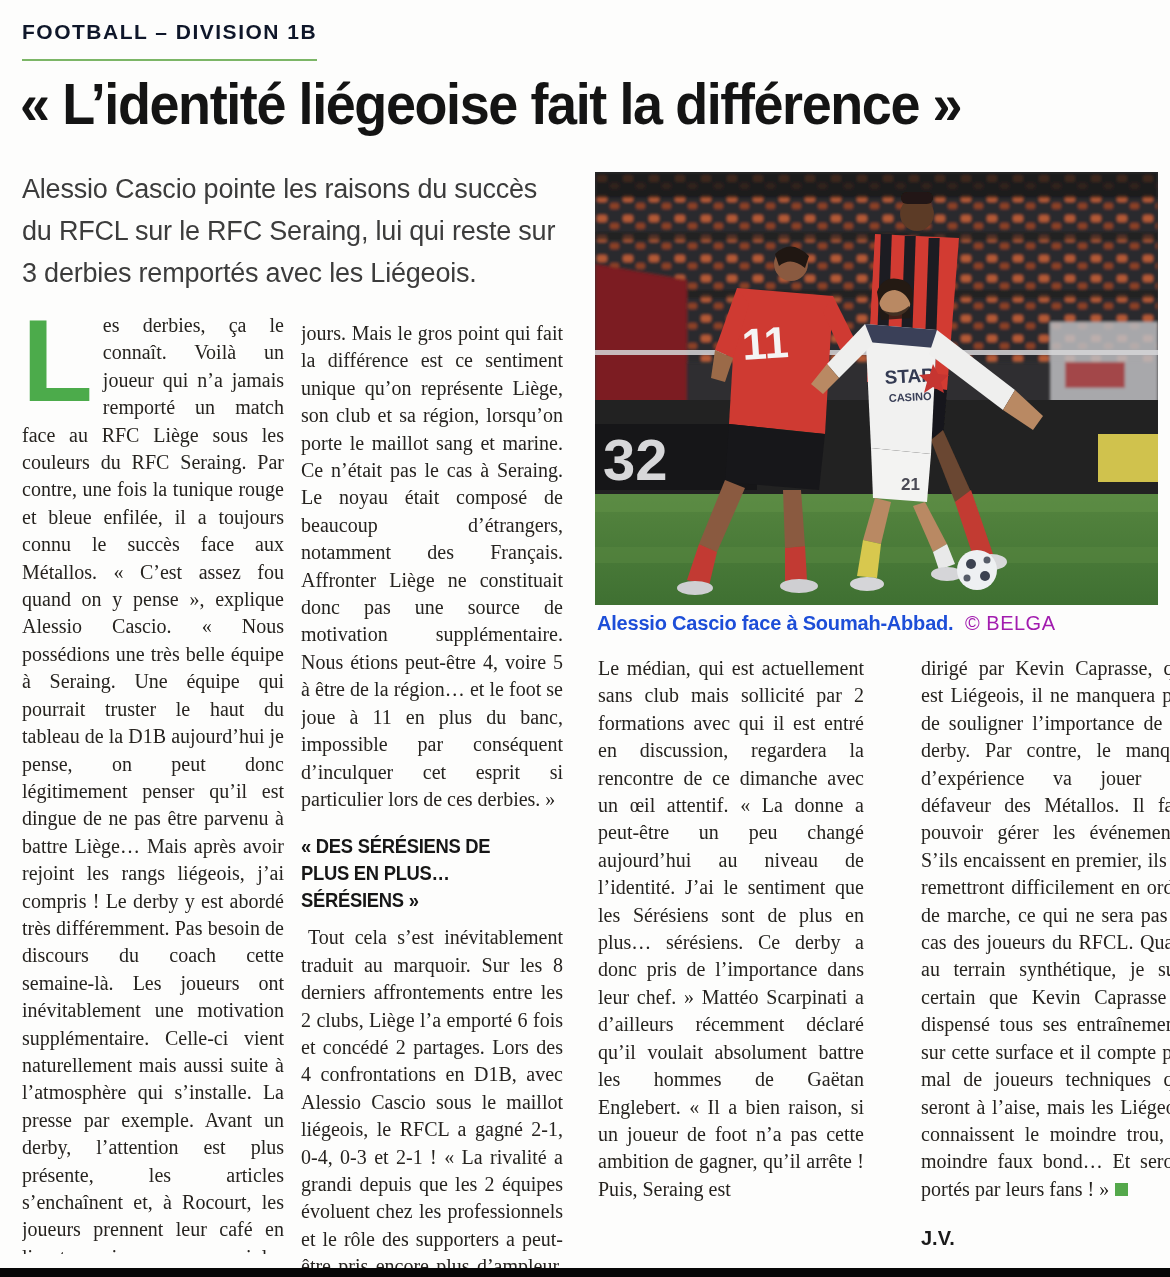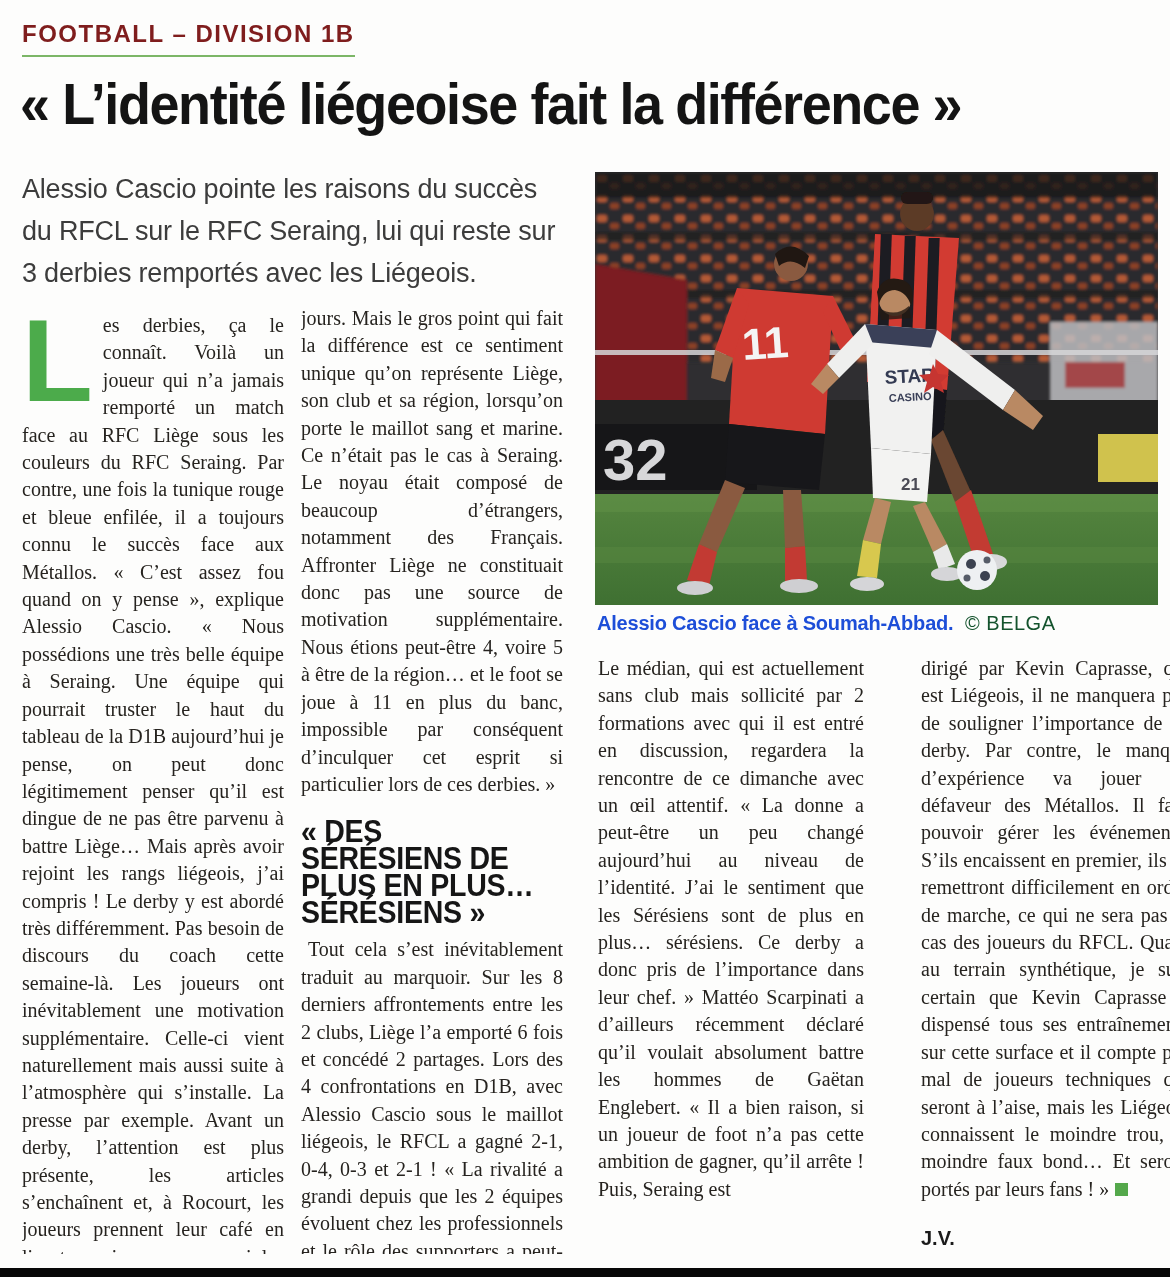--- a/index.html
+++ b/index.html
@@ -1,45 +1,45 @@
 <!DOCTYPE html>
 <html lang="fr"><head>
 <meta charset="utf-8">
 <style>
   html,body{margin:0;padding:0;background:#ffffff;}
   .page{position:relative;width:1170px;height:1277px;background:#fdfdfc;overflow:hidden;
         font-family:"Liberation Serif",serif;color:#26231f;}
   .kicker{position:absolute;left:22px;top:20px;font-family:"Liberation Sans",sans-serif;
-          font-weight:800;font-size:24px;letter-spacing:1.5px;color:#7f1d1d;
-          padding-bottom:7px;border-bottom:2px solid #7cb667;width:max-content;}
+          font-weight:800;font-size:21px;letter-spacing:1.5px;color:#0f172a;
+          padding-bottom:15px;border-bottom:2px solid #7cb667;width:max-content;}
   .headline{position:absolute;left:16px;top:66px;width:1145px;margin:4px;
             font-family:"Liberation Sans",sans-serif;font-weight:800;font-size:58px;
             color:#141414;white-space:nowrap;}
   .headline .cond{display:inline-block;transform:scaleX(.93);transform-origin:left center;
                   letter-spacing:-1.5px;}
   .lede{position:absolute;left:22px;top:168px;width:545px;margin:0;
         font-family:"Liberation Sans",sans-serif;font-weight:400;font-size:27px;
         line-height:42px;color:#3c3c3c;letter-spacing:-.2px;}
   .photo{position:absolute;left:595px;top:172px;width:563px;height:433px;margin:0;
          background:#2f2e31;overflow:hidden;}
   .caption{position:absolute;left:597px;top:612px;width:561px;
            font-family:"Liberation Sans",sans-serif;font-size:20px;}
   .cap-b{font-weight:700;color:#1d4ed8;letter-spacing:-.2px;}
-  .cap-credit{font-weight:400;color:#14532d;letter-spacing:.5px;margin-left:6px;}
+  .cap-credit{font-weight:400;color:#a21caf;letter-spacing:.5px;margin-left:6px;}
   .col{position:absolute;overflow:hidden;}
   .col1{left:22px;top:312px;width:262px;height:942px;}
-  .col2{left:301px;top:305px;width:262px;height:949px;}
+  .col2{left:301px;top:320px;width:262px;height:949px;}
   .col3{left:598px;top:655px;width:266px;height:599px;}
   .col4{left:921px;top:655px;width:268px;height:599px;}
   .body-text{margin:0;font-size:20px;line-height:27.4px;text-align:justify;
              hyphens:auto;-webkit-hyphens:auto;color:#26231f;}
   .dropcap{float:left;font-family:"Liberation Sans",sans-serif;font-weight:700;
            color:#4cab4b;font-size:116px;line-height:86px;margin:6px 10px 0 0;}
   .subhead{margin:20px 0 10px 0;font-family:"Liberation Sans",sans-serif;
-           font-weight:800;font-size:31px;line-height:27px;color:#161616;}
+           font-weight:800;font-size:20px;line-height:27px;color:#161616;}
   .subhead .cond{display:inline-block;transform:scaleX(.92);transform-origin:left center;
                  letter-spacing:-.3px;}
   .indent{text-indent:7px;}
   .endmark{display:inline-block;width:13px;height:13px;background:#54a84b;margin-left:6px;}
   .signature{margin-top:24px;text-align:left;font-family:"Liberation Sans",sans-serif;
              font-weight:800;font-size:20px;color:#1a1a1a;}
   .bottom-bar{position:absolute;left:0;bottom:0;width:1170px;height:9px;background:#070707;}
 </style>
 </head>
 <body>

